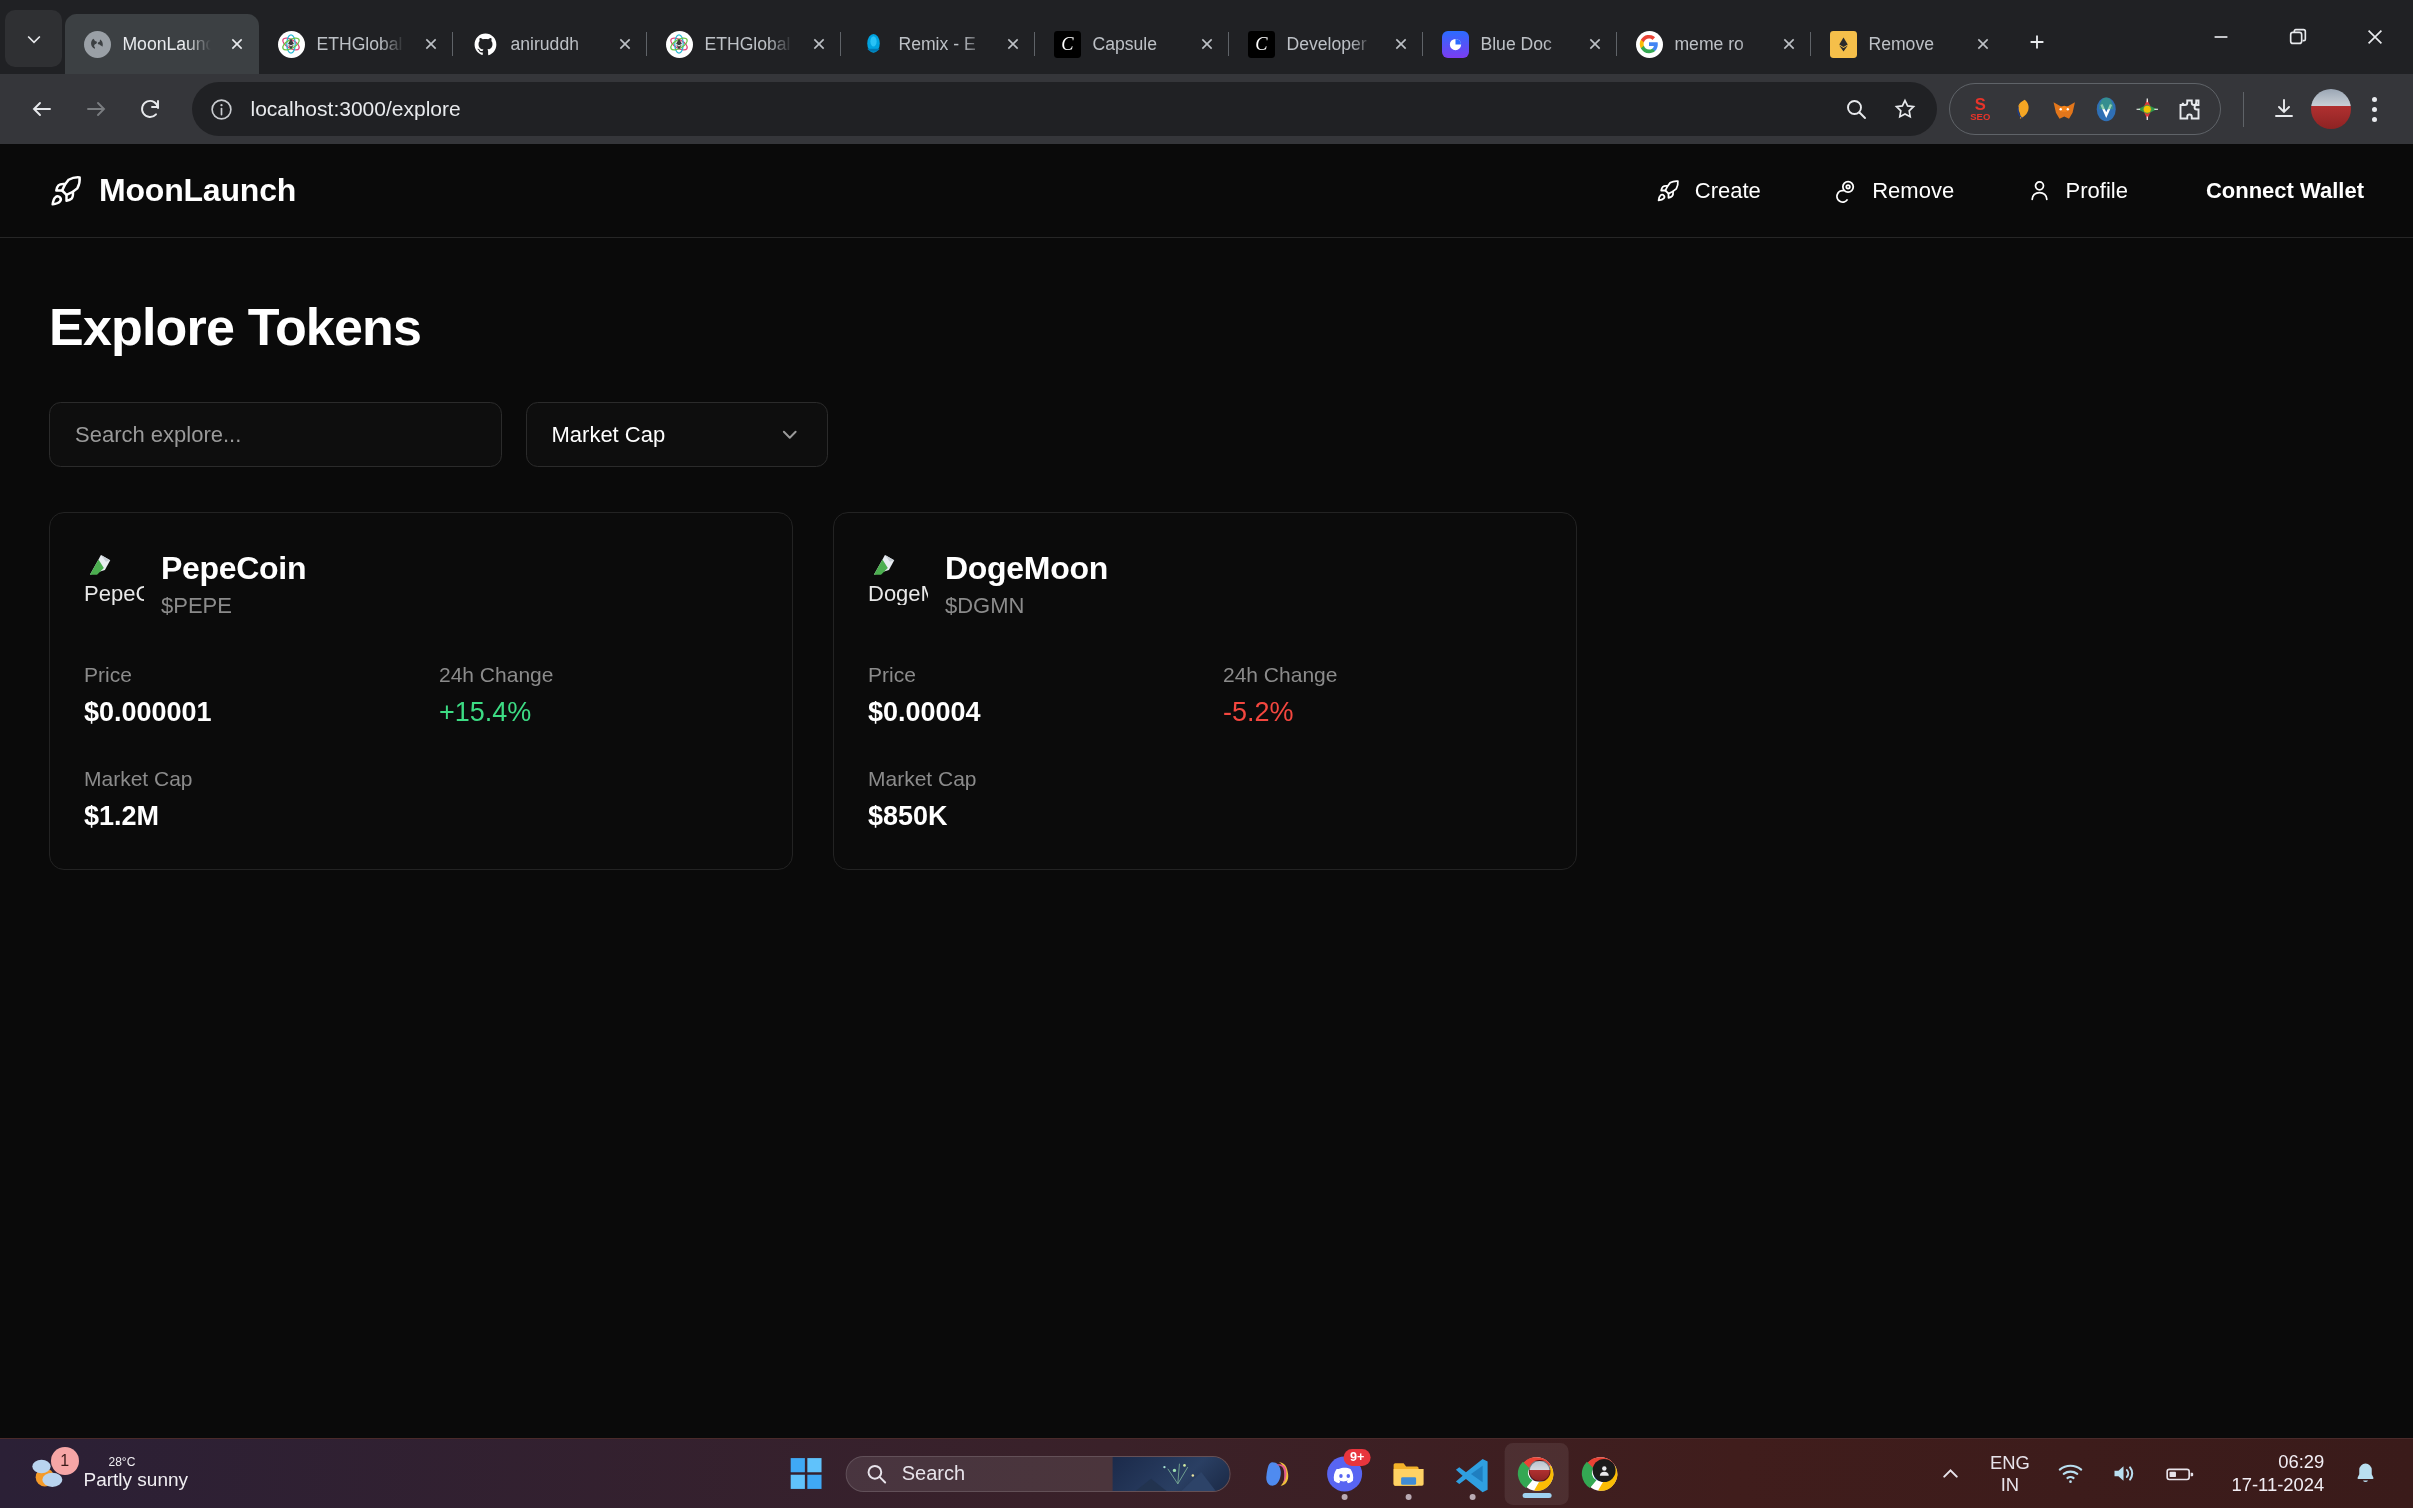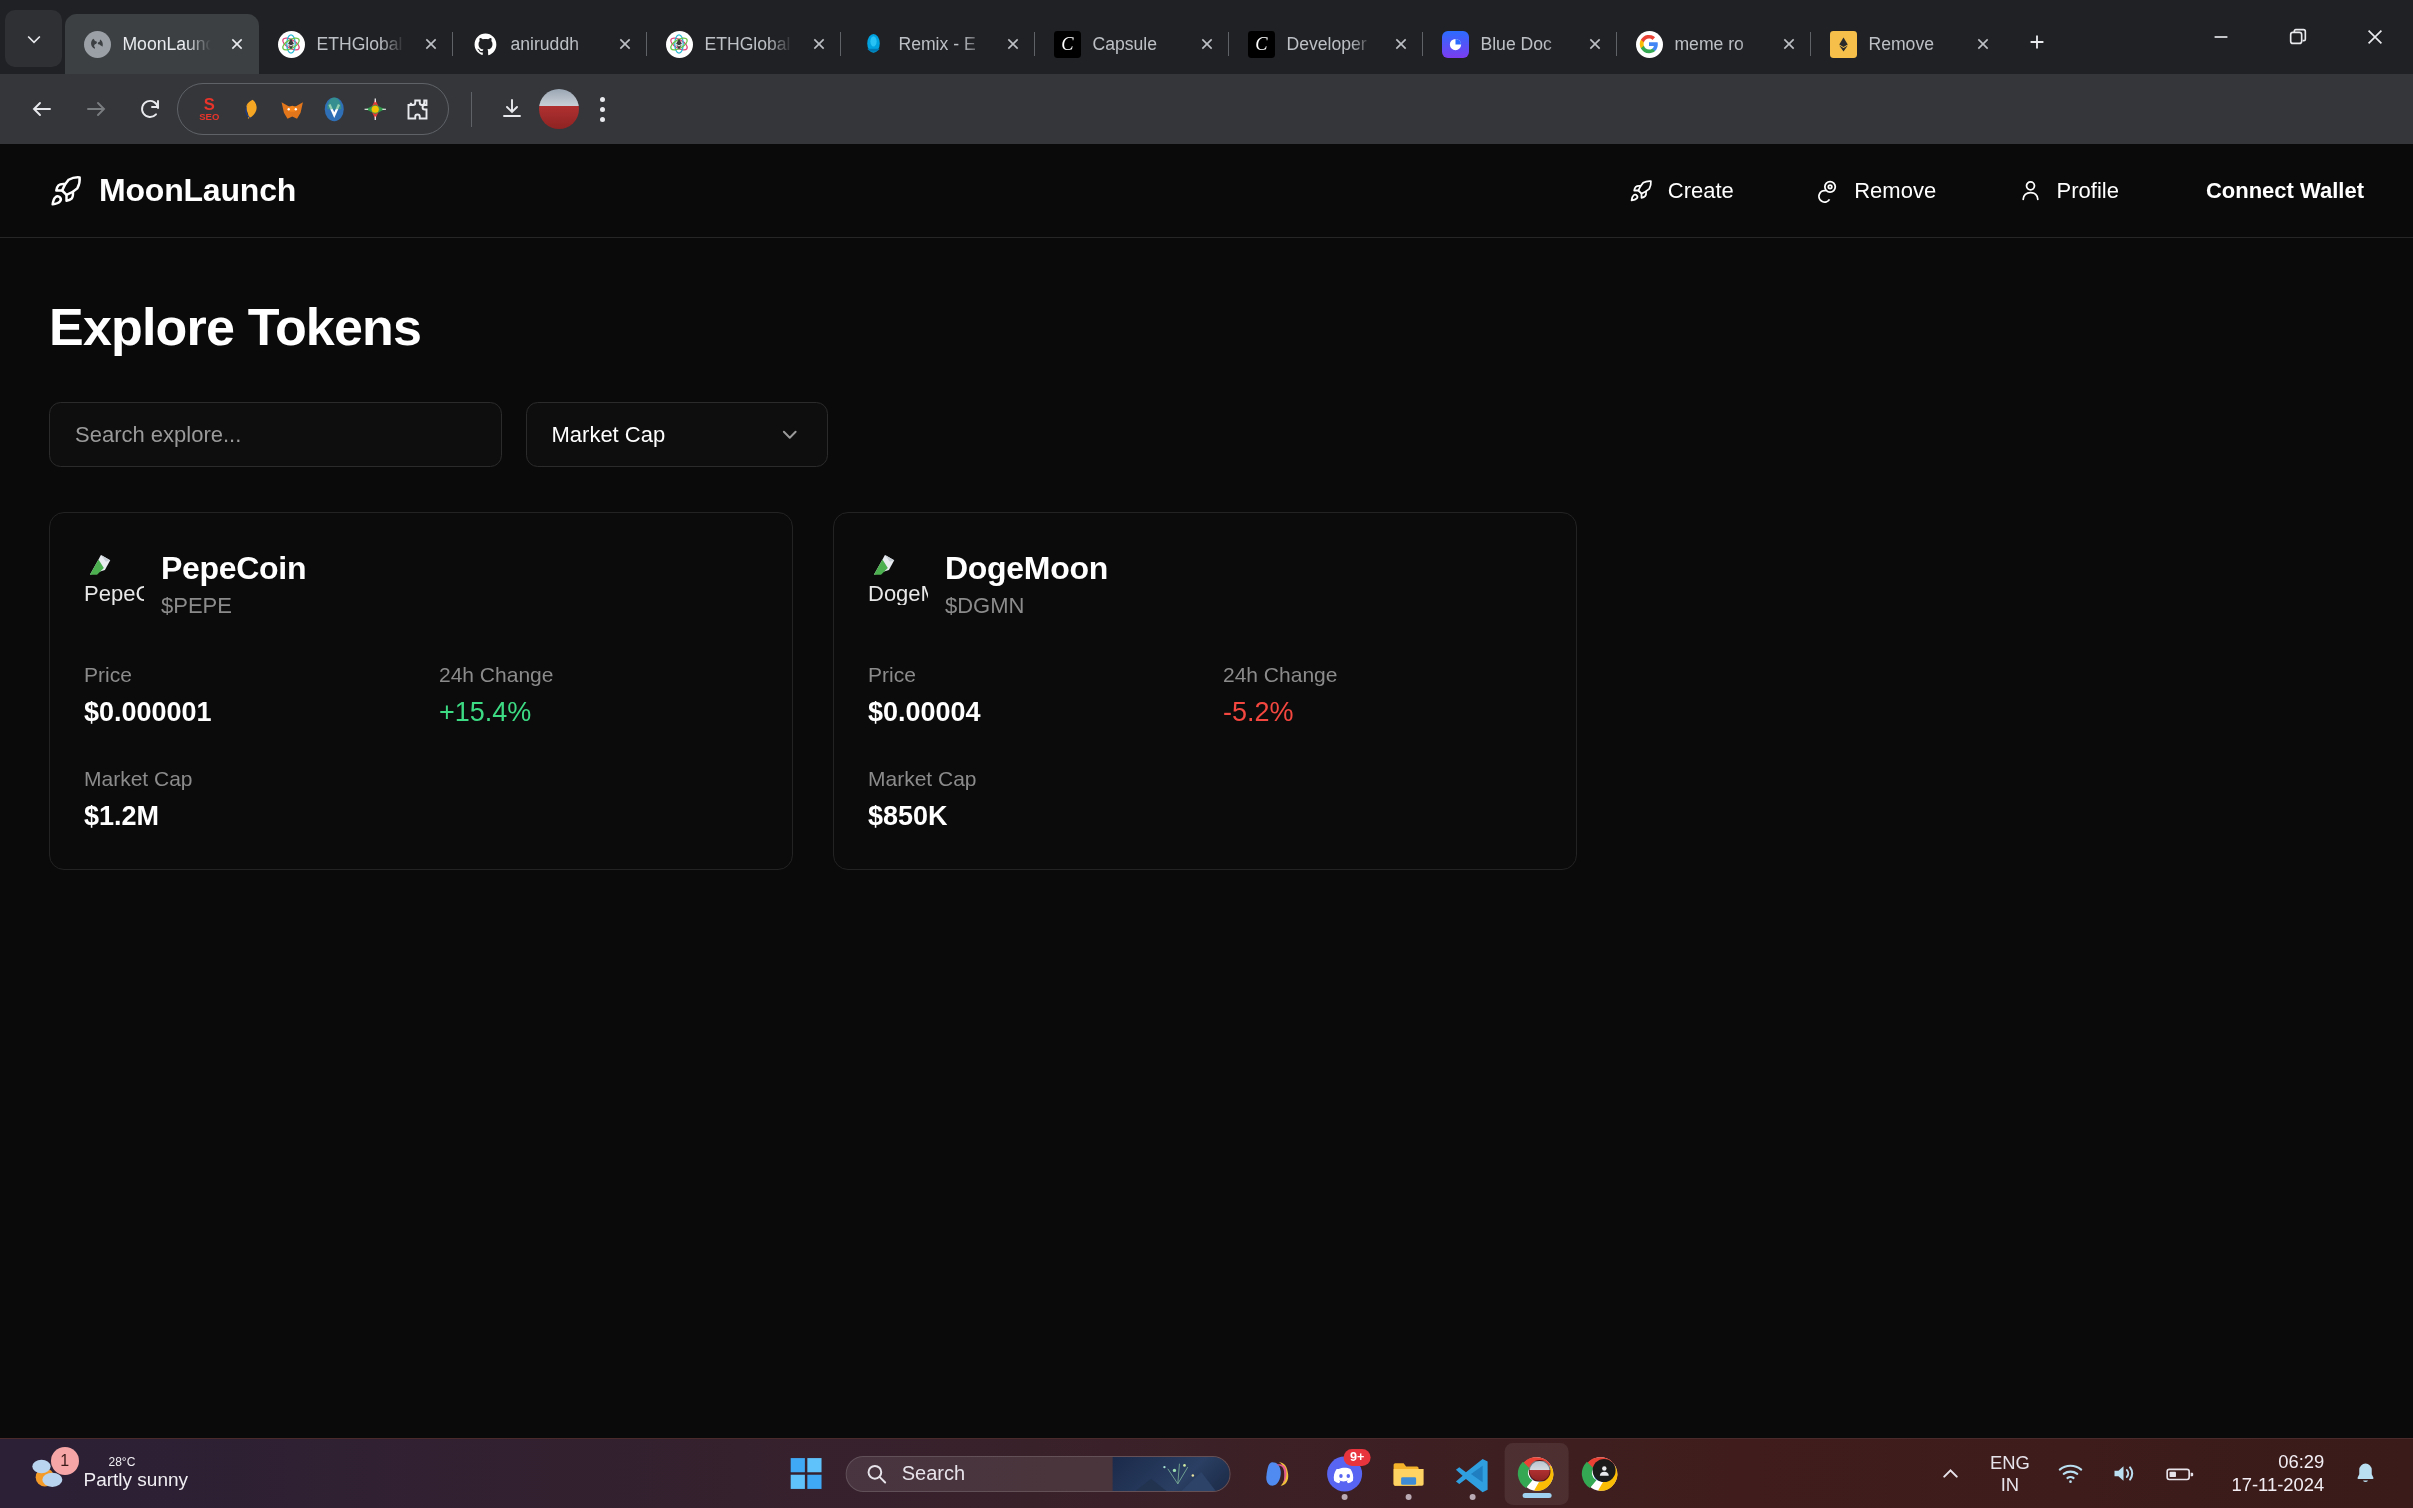--- a/index.html
+++ b/index.html
@@ -76,21 +76,21 @@
   
   #page { position:absolute; left:0; top:144px; width:2413px; height:1294px; background:#0a0a0a; overflow:hidden; }
 
   .navbar {
     height:94px; display:flex; align-items:center; padding:0 49px;
     border-bottom:0.8px solid #262626;
   }
   .brand { display:flex; align-items:center; gap:15px; }
   .brand .rocket svg { width:35px; height:35px; display:block; }
   .brand .btext { font-size:32px; font-weight:bold; color:#fff; letter-spacing:-0.2px; }
-  .navlinks { margin-left:auto; display:flex; align-items:center; gap:12px; }
+  .navlinks { margin-left:auto; display:flex; align-items:center; gap:3px; }
   .navlink { display:flex; align-items:center; gap:13.4px; color:#fff; font-size:22px; padding:0 35px; white-space:nowrap; }
   .navlink svg { width:25px; height:25px; flex:0 0 25px; }
   .navlink.plain { padding-right:0; padding-left:40px;text-align:right; }
 
   .content { padding:59px 49px 0 49px; }
   .page-title { font-size:52px; font-weight:bold; color:#fff; letter-spacing:-0.8px; }
 
   .filters { display:flex; gap:23.5px; margin-top:45px; }
   .search-input {
     width:453px; height:65px; border-radius:11.7px; border:0.8px solid #2b2b2b;
@@ -397,20 +397,41 @@
           <path d="M4 12h16M14 6l6 6-6 6"></path>
         </svg>
     </div>
     <div class="tbtn">
       <svg viewBox="0 0 24 24" stroke="#e8eaed" stroke-width="1.9" fill="none" stroke-linecap="round">
           <path d="M20 11a8 8 0 10-2 6.3"></path>
           <path d="M20 4v6h-6"></path>
         </svg>
     </div>
 
+    <div class="omnibox">
+      <span class="info">
+        <svg viewBox="0 0 24 24" stroke="#c8cbcf" stroke-width="1.6" fill="none">
+            <circle cx="12" cy="12" r="9"></circle>
+            <path d="M12 11v6" stroke-linecap="round"></path>
+            <circle cx="12" cy="7.8" r="1.1" fill="#c8cbcf" stroke="none"></circle>
+          </svg>
+      </span>
+      <span class="url">localhost:3000/explore</span>
+      <span class="oact">
+        <svg viewBox="0 0 24 24" stroke="#e8eaed" stroke-width="1.9" fill="none">
+            <circle cx="10.5" cy="10.5" r="6.5"></circle>
+            <path d="M15.5 15.5L21 21" stroke-linecap="round"></path>
+          </svg>
+      </span>
+      <span class="oact">
+        <svg viewBox="0 0 24 24" stroke="#e8eaed" stroke-width="1.7" fill="none">
+            <path d="M12 3.5l2.6 5.4 5.9.8-4.3 4.1 1 5.9-5.2-2.8-5.2 2.8 1-5.9L3.5 9.7l5.9-.8z"></path>
+          </svg>
+      </span>
+    </div>
 
     <div class="extpill">
       <span class="ext">
         <svg viewBox="0 0 24 24" width="28.5" height="28.5">
             <text x="12" y="13" font-size="14" font-weight="bold" fill="#e8342a" text-anchor="middle" font-family="Liberation Sans">S</text>
             <text x="12" y="21" font-size="8" font-weight="bold" fill="#e8342a" text-anchor="middle" font-family="Liberation Sans">SEO</text>
           </svg>
       </span>
       <span class="ext">
         <svg viewBox="0 0 24 24" width="28.5" height="28.5">

